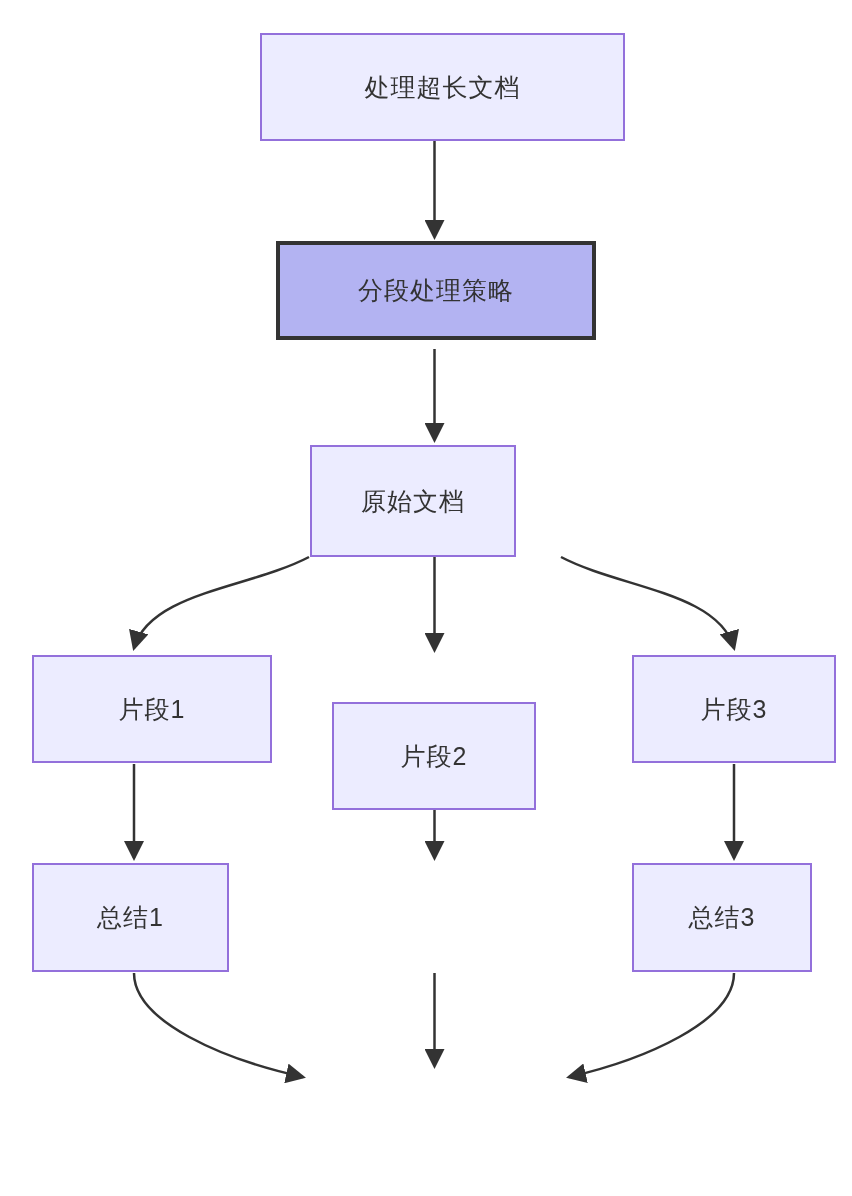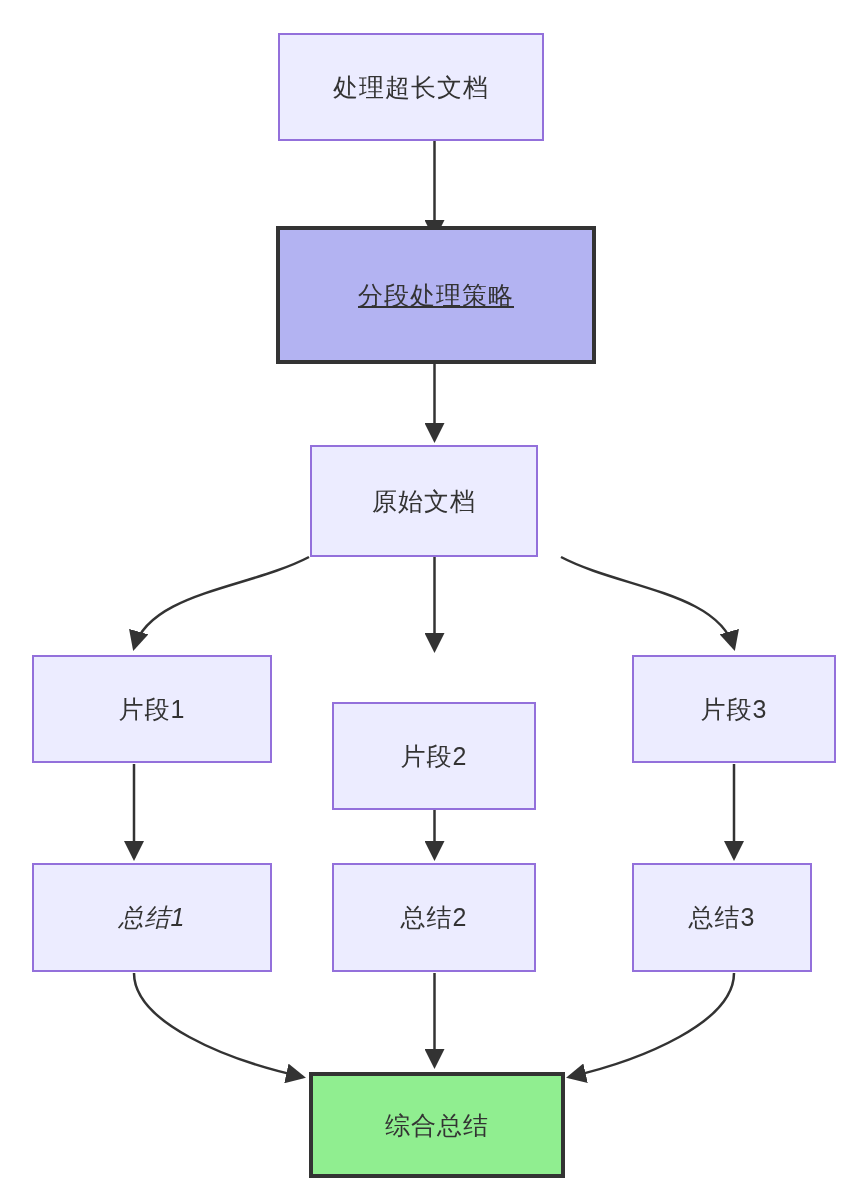--- a/index.html
+++ b/index.html
@@ -44,27 +44,27 @@
   }
   .node.highlight {
     background: var(--hl-fill, #B3B3F2);
     border: 4px solid var(--hl-border, #333333);
   }
   .node.final {
     background: var(--final-fill, #90EE90);
     border: 4px solid var(--final-border, #333333);
   }
   
-  .n-process   { left: 278px; top: 33px;   width: 266px; height: 108px; }
-  .n-strategy  { left: 276px; top: 226px;  width: 320px; height: 138px; text-decoration: underline; }
-  .n-original  { left: 310px; top: 445px;  width: 228px; height: 112px; }
+  .n-process   { left: 260px; top: 33px;   width: 365px; height: 108px; }
+  .n-strategy  { left: 276px; top: 241px;  width: 320px; height: 99px; }
+  .n-original  { left: 310px; top: 445px;  width: 206px; height: 112px; }
   .n-frag1     { left: 32px;  top: 655px;  width: 240px; height: 108px; }
   .n-frag2     { left: 332px; top: 655px;  width: 204px; height: 108px; margin-top: 47px; }
   .n-frag3     { left: 632px; top: 655px;  width: 204px; height: 108px; }
-  .n-sum1      { left: 32px;  top: 863px;  width: 240px; height: 109px; font-style: italic; }
+  .n-sum1      { left: 32px;  top: 863px;  width: 197px; height: 109px; }
   .n-sum2      { left: 332px; top: 863px;  width: 204px; height: 109px; }
   .n-sum3      { left: 632px; top: 863px;  width: 180px; height: 109px; }
   .n-final     { left: 309px; top: 1072px; width: 256px; height: 106px; }
 </style>
 </head>
 <body>
 
 <div class="canvas">
 
   <svg class="edges" viewBox="0 0 852 1196" xmlns="http://www.w3.org/2000/svg">
@@ -111,25 +111,19 @@
   </div>
 
   <div class="node n-frag3">
     <span>片段3</span>
   </div>
 
   <div class="node n-sum1">
     <span>总结1</span>
   </div>
 
-  <div class="node n-sum2">
-    <span>总结2</span>
-  </div>
 
   <div class="node n-sum3">
     <span>总结3</span>
   </div>
 
-  <div class="node final n-final">
-    <span>综合总结</span>
-  </div>
 
 </div>
 
 </body></html>

